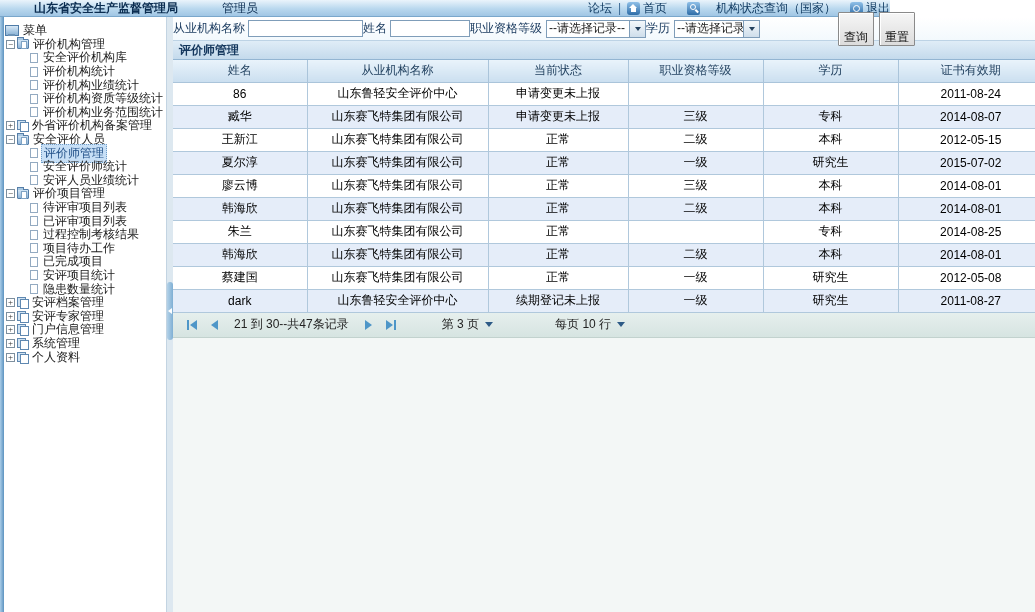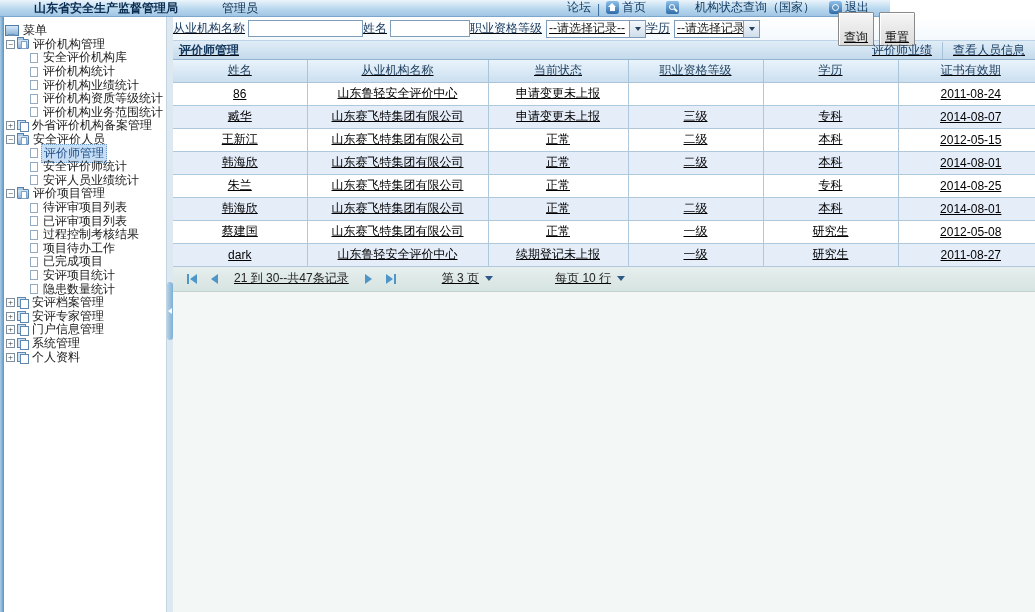--- a/index.html
+++ b/index.html
@@ -5,21 +5,21 @@
   * { margin:0; padding:0; box-sizing:border-box; }
   html,body { width:1035px; height:612px; overflow:hidden; }
   body { font-family:"Liberation Sans","DejaVu Sans",sans-serif; font-size:12px; background:#fff; position:relative; }
 
   
   .topbar { position:absolute; left:0; top:0; width:890px; height:17px;
     background:linear-gradient(#eaf4fb,#b9d8ee 55%,#a0c6e4); border-bottom:1px solid #7aa7cb;
     display:flex; align-items:center; color:#0a2c50; }
   .topbar .apptitle { font-weight:bold; margin-left:34px; }
   .topbar .user { margin-left:44px; }
-  .topnav { position:absolute; right:21px; top:0; height:16px; display:flex; align-items:flex-end; gap:6px; color:#123c63; }
+  .topnav { position:absolute; right:0; top:0; height:16px; display:flex; align-items:center; gap:6px; color:#123c63; }
   .topnav .navlink { display:flex; align-items:center; gap:3px; cursor:pointer; }
   .mini-ic { position:relative; width:13px; height:13px; border-radius:3px;
     background:linear-gradient(#8fc0e8,#2e6da8); display:inline-block; }
   .ic-home::before { content:''; position:absolute; left:2px; top:2px; width:0; height:0;
     border-left:4.5px solid transparent; border-right:4.5px solid transparent; border-bottom:4px solid #fff; }
   .ic-home::after { content:''; position:absolute; left:4px; top:6px; width:5px; height:4px; background:#fff; }
   .ic-mag { border-radius:2px; }
   .ic-mag::before { content:''; position:absolute; left:2.5px; top:2.5px; width:4px; height:4px;
     border:1.5px solid #fff; border-radius:50%; }
   .ic-mag::after { content:''; position:absolute; left:8px; top:8px; width:3.5px; height:1.6px; background:#fff; transform:rotate(45deg); }
@@ -52,21 +52,21 @@
   .ic-page { position:relative; width:8px; height:10px; flex:0 0 8px; background:#fff; border:1px solid #93aac1; }
   .tree-label { padding:0 2px; }
   .tree-label.selected { background:#c7dff6; border:1px dotted #6f9cc6; color:#1f4e86; }
 
   .divider { position:absolute; left:166px; top:17px; width:7px; height:595px; background:#dde8f0; border-left:1px solid #c3d4e2; }
   .div-handle { position:absolute; left:0px; top:265px; width:6px; height:58px; border-radius:3px;
     background:linear-gradient(to right,#b4d2e8,#7fafd4); display:flex; align-items:center; justify-content:center; cursor:pointer; }
   .div-handle::after { content:''; width:0; height:0; border-top:3px solid transparent; border-bottom:3px solid transparent; border-right:4px solid #fff; }
 
   
-  .main { position:absolute; left:173px; top:17px; width:862px; height:595px; background:#f3f7f6;text-decoration:underline; }
+  .main { position:absolute; left:173px; top:17px; width:862px; height:595px; background:#f3f7f6; }
 
   .searchbar { height:24px; background:linear-gradient(#ffffff,#f3f9fd); border-bottom:1px solid #bdd3e5;
     display:flex; align-items:center; color:#1c3c60; }
   .searchbar label { margin-left:0; }
   .lb1 { margin-left:38px; }
   .tx { height:17px; border:1px solid #7f9db9; background:#fff; margin-left:3px; font-size:12px; padding:0 2px; }
   .tx-org { width:115px; } .tx-name { width:80px; margin-left:3px; }
   .lb2 { margin-left:50px; } .lb3 { margin-left:88px; }
   .fakesel { margin-left:4px; height:18px; border:1px solid #7f9db9; background:#fff; display:flex; align-items:center; cursor:pointer; }
   .sel-level { width:100px; } .sel-edu { width:86px; }
@@ -266,24 +266,20 @@
     <div class="fakesel sel-edu">
       <span class="selval">--请选择记录--</span>
       <span class="selbtn"></span>
     </div>
     <button class="btn btn-query">查询</button>
     <button class="btn">重置</button>
   </div>
 
   <div class="paneltitle">
     <span class="pt">评价师管理</span>
-    <span class="pt-links">
-      <span class="pt-link">评价师业绩</span>
-      <span class="pt-link">查看人员信息</span>
-    </span>
   </div>
 
   <table class="grid">
     <colgroup id="cols">
         <col style="width: 134px;">
         <col style="width: 181px;">
         <col style="width: 140px;">
         <col style="width: 135px;">
         <col style="width: 135px;">
         <col style="width: 137px;">
@@ -315,20 +311,36 @@
           <td>专科</td>
           <td>2014-08-07</td>
         </tr>
         <tr>
           <td>王新江</td>
           <td>山东赛飞特集团有限公司</td>
           <td>正常</td>
           <td>二级</td>
           <td>本科</td>
           <td>2012-05-15</td>
+        </tr>
+        <tr class="alt">
+          <td>夏尔淳</td>
+          <td>山东赛飞特集团有限公司</td>
+          <td>正常</td>
+          <td>一级</td>
+          <td>研究生</td>
+          <td>2015-07-02</td>
+        </tr>
+        <tr>
+          <td>廖云博</td>
+          <td>山东赛飞特集团有限公司</td>
+          <td>正常</td>
+          <td>三级</td>
+          <td>本科</td>
+          <td>2014-08-01</td>
         </tr>
         <tr class="alt">
           <td>韩海欣</td>
           <td>山东赛飞特集团有限公司</td>
           <td>正常</td>
           <td>二级</td>
           <td>本科</td>
           <td>2014-08-01</td>
         </tr>
         <tr>

